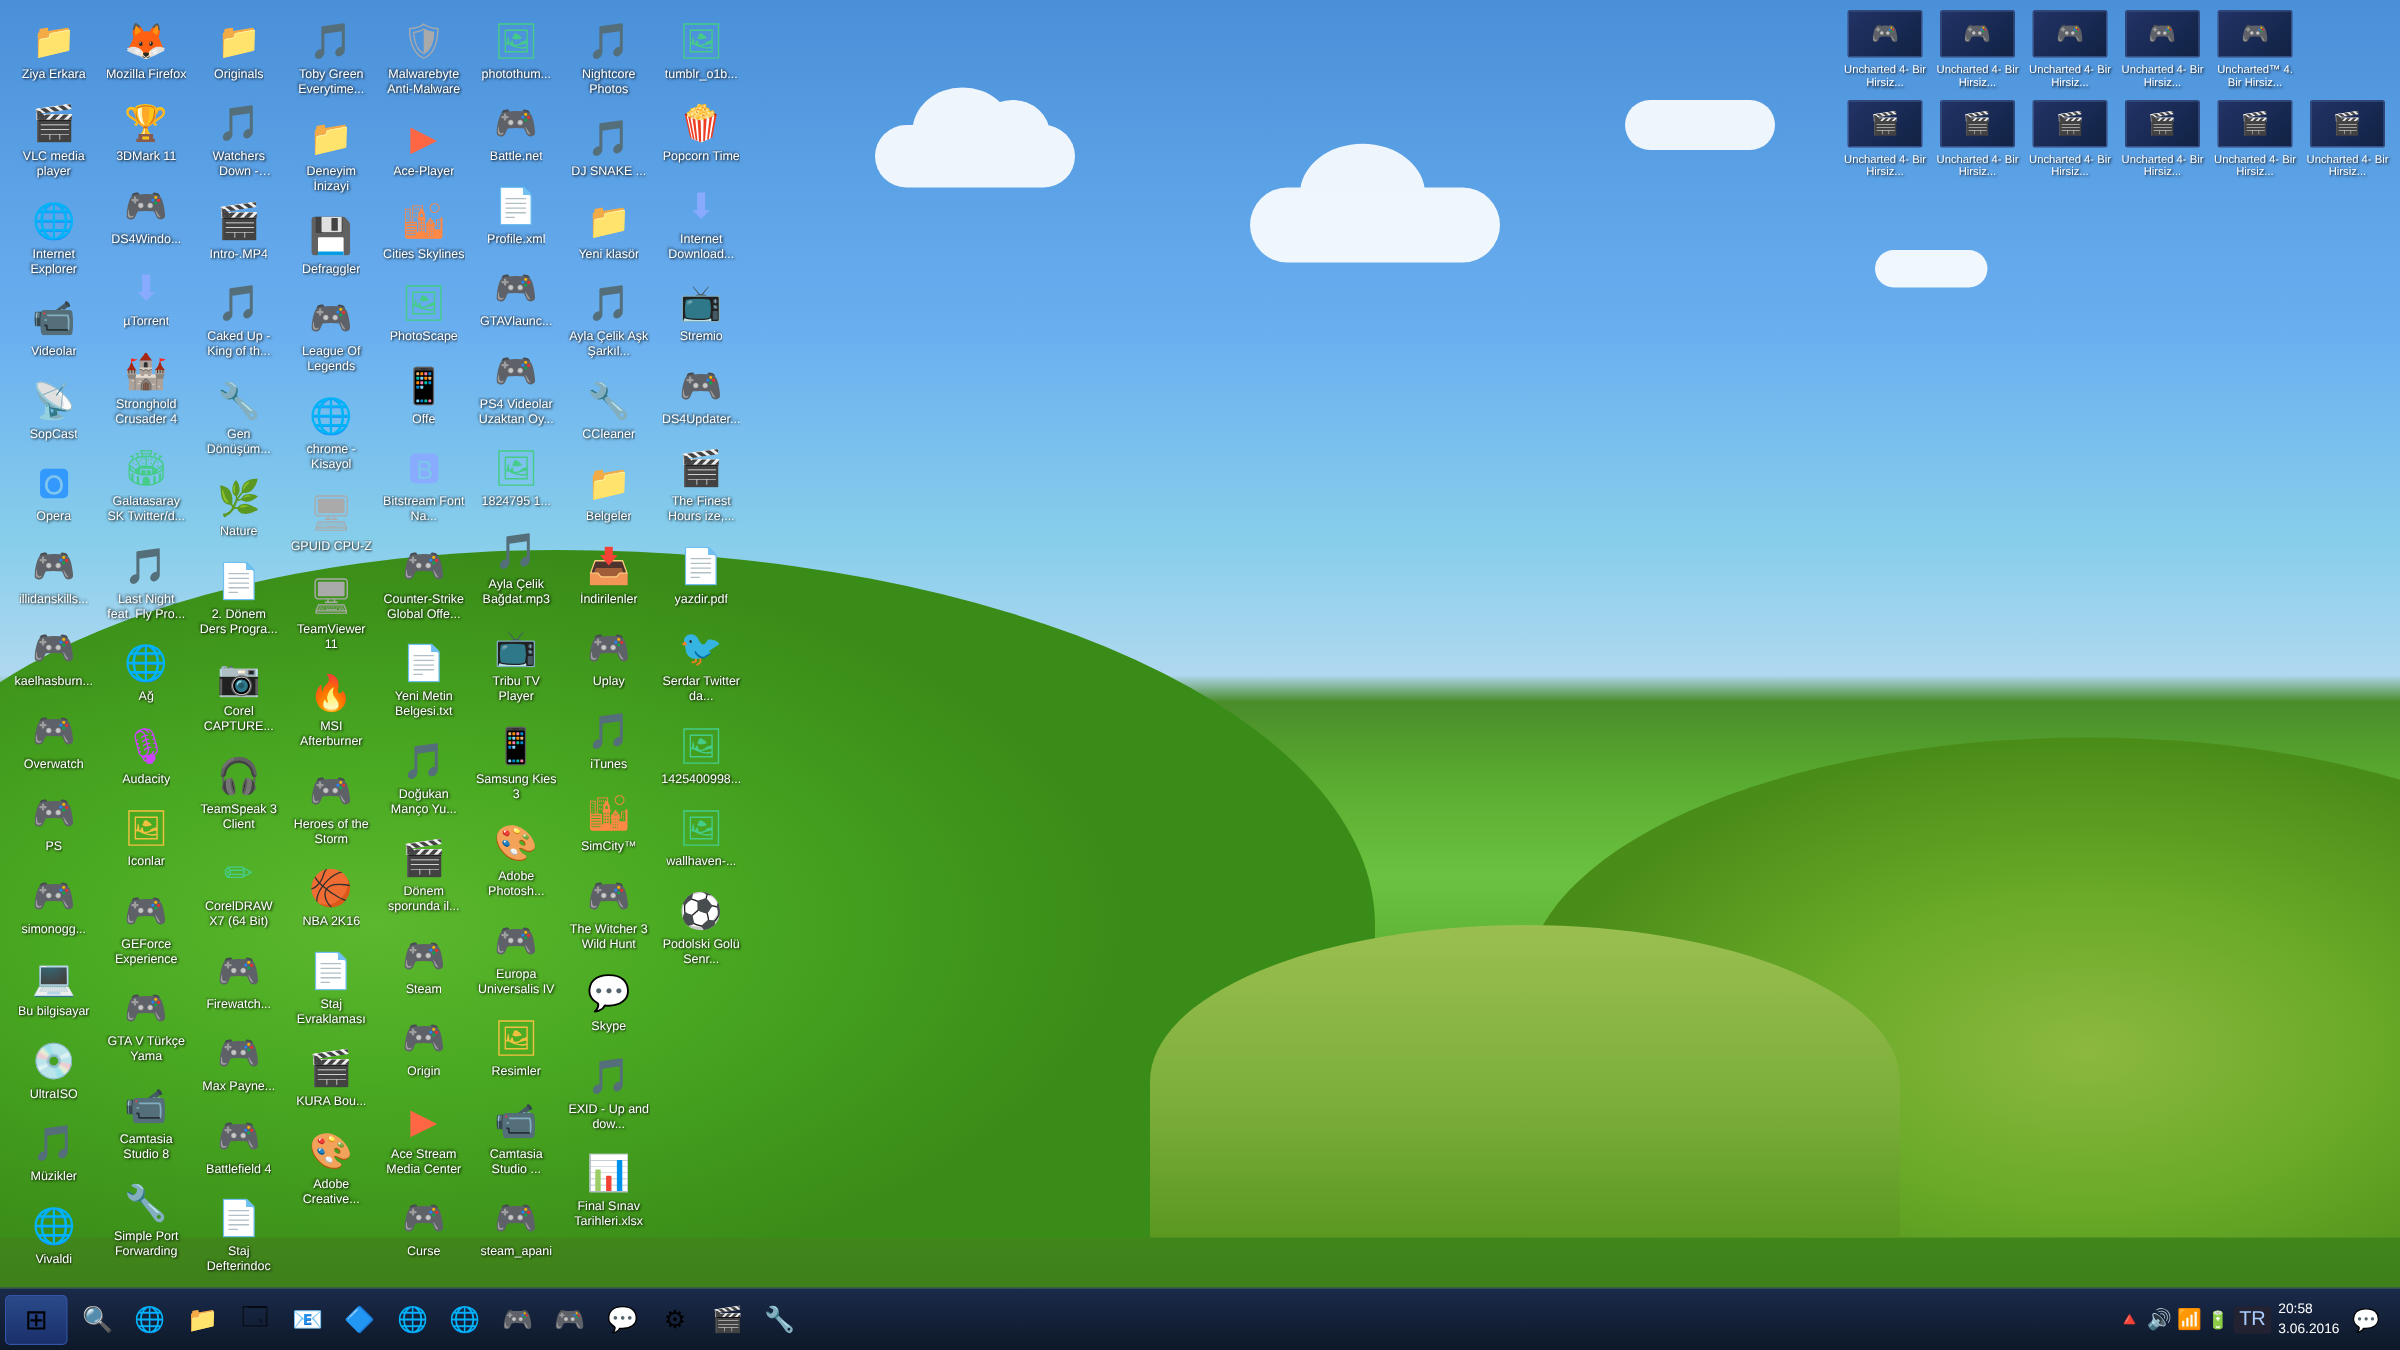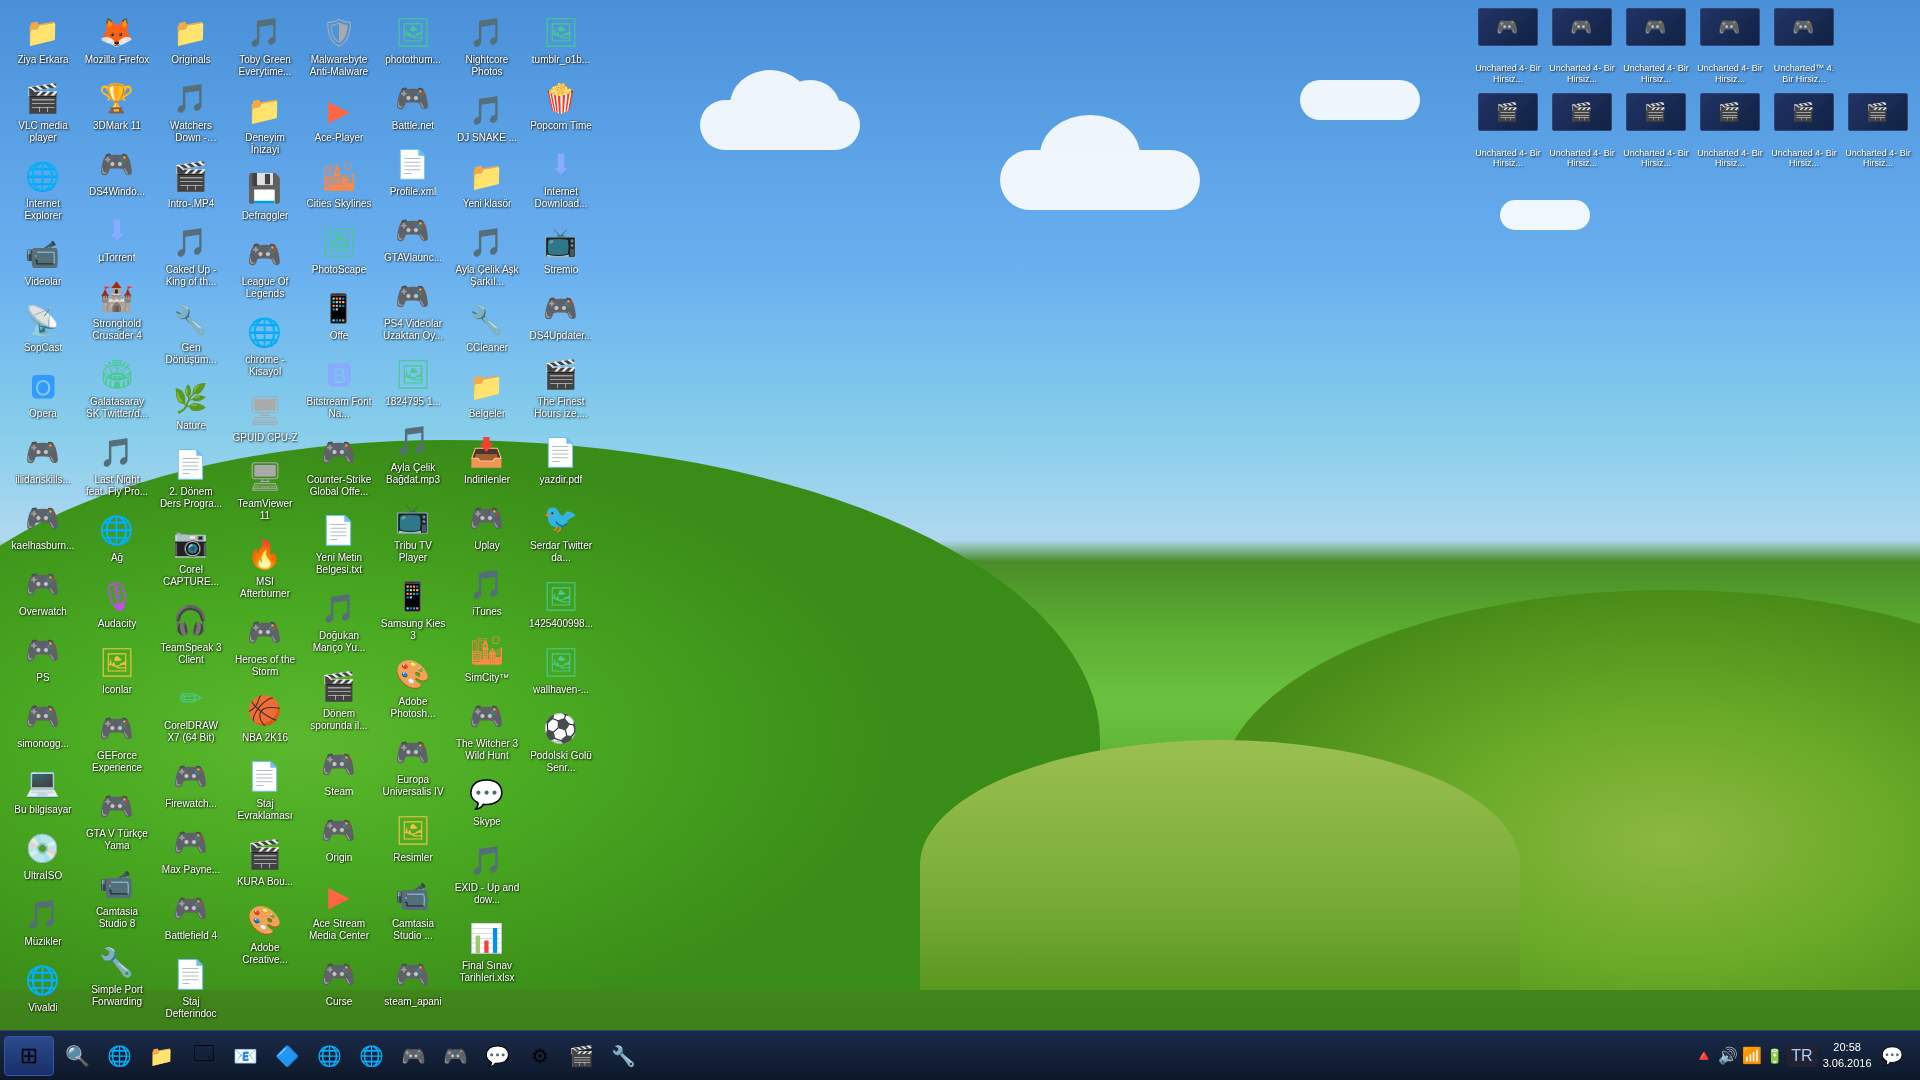--- a/index.html
+++ b/index.html
@@ -194,21 +194,21 @@
     #taskbar-right {
       display: flex;
       align-items: center;
       gap: 6px;
       padding: 0 8px;
       color: white;
       font-size: 11px;
     }
 
     #clock {
-      text-align: center;
+      text-align: left;
       color: white;
       font-size: 11px;
       line-height: 1.4;
     }
 
     #system-tray {
       display: flex;
       align-items: center;
       gap: 4px;
       font-size: 16px;
@@ -252,21 +252,21 @@
       overflow: hidden;
     }
     .thumb-label {
       font-size: 9px;
       color: white;
       text-shadow: 1px 1px 2px rgba(0,0,0,0.9);
       text-align: center;
       line-height: 1.2;
       max-width: 68px;
       word-break: break-word;
-      margin-top: 17px;
+      margin-top: 4px;
     }
   </style>
 </head>
 <body>
 
 <div id="desktop-bg"></div>
 <div class="hill-main"></div>
 <div class="hill-right"></div>
 <div class="hill-far"></div>
 <div class="cloud cloud1"></div>

